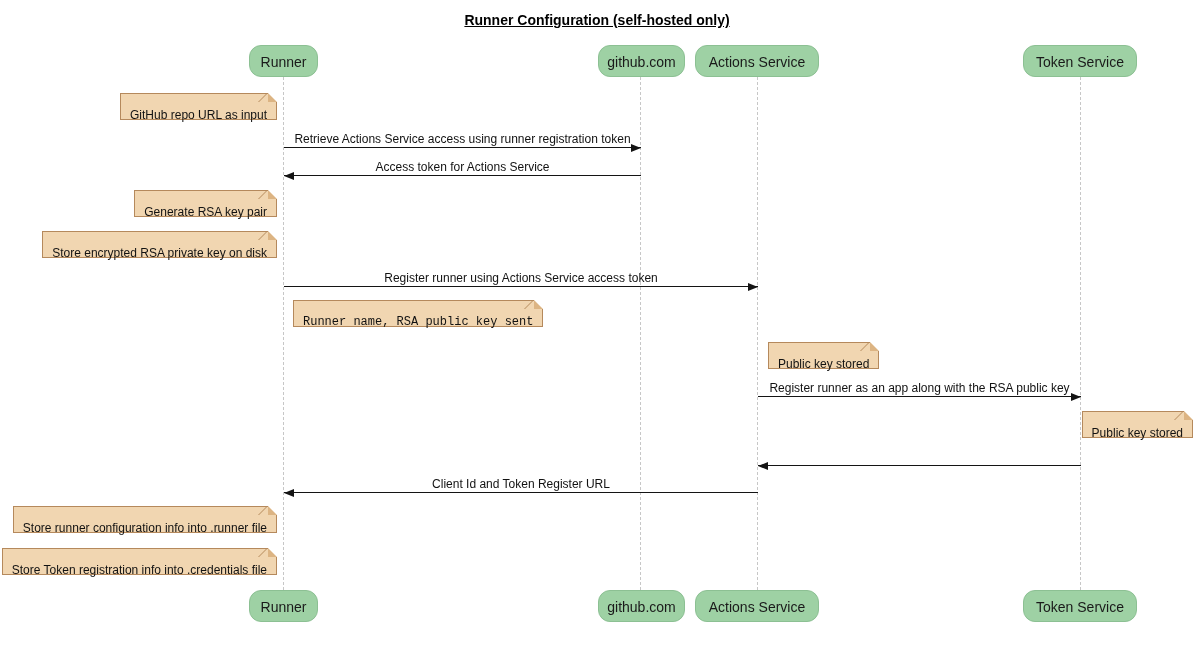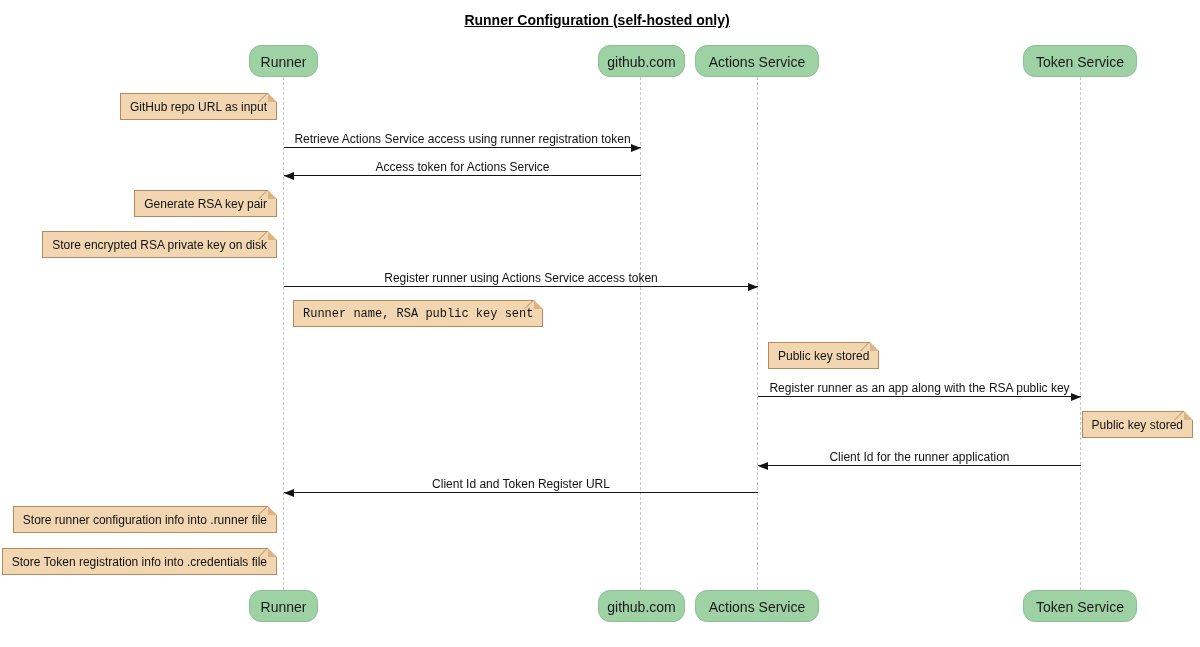--- a/index.html
+++ b/index.html
@@ -38,21 +38,21 @@
     position: absolute;
     top: 77px;
     height: 513px;
     width: 0;
     border-left: 1px dashed var(--lifeline, #c7c7c7);
   }
   .note {
     position: absolute;
     height: 27px;
     line-height: 26px;
-    padding: 0 9px;
+    padding: 8px 9px;
     background: var(--note-fill, #f1d6b1);
     border: 1px solid var(--note-border, #b5895c);
     box-sizing: border-box;
     font-size: 12px;
     white-space: nowrap;
     color: #121212;
   }
   .note::before {
     content: "";
     position: absolute;
@@ -145,21 +145,20 @@
     <div class="msg-arrowhead"></div>
   </div>
 
   <div class="msg dir-right" style="left:758px; top:378px; width:323px;">
     <div class="msg-label">Register runner as an app along with the RSA public key</div>
     <div class="msg-line"></div>
     <div class="msg-arrowhead"></div>
   </div>
 
   <div class="msg dir-left" style="left:758px; top:447px; width:323px;">
-    <div class="msg-label">Client Id for the runner application</div>
     <div class="msg-line"></div>
     <div class="msg-arrowhead"></div>
   </div>
 
   <div class="msg dir-left" style="left:284px; top:474px; width:474px;">
     <div class="msg-label">Client Id and Token Register URL</div>
     <div class="msg-line"></div>
     <div class="msg-arrowhead"></div>
   </div>
 

